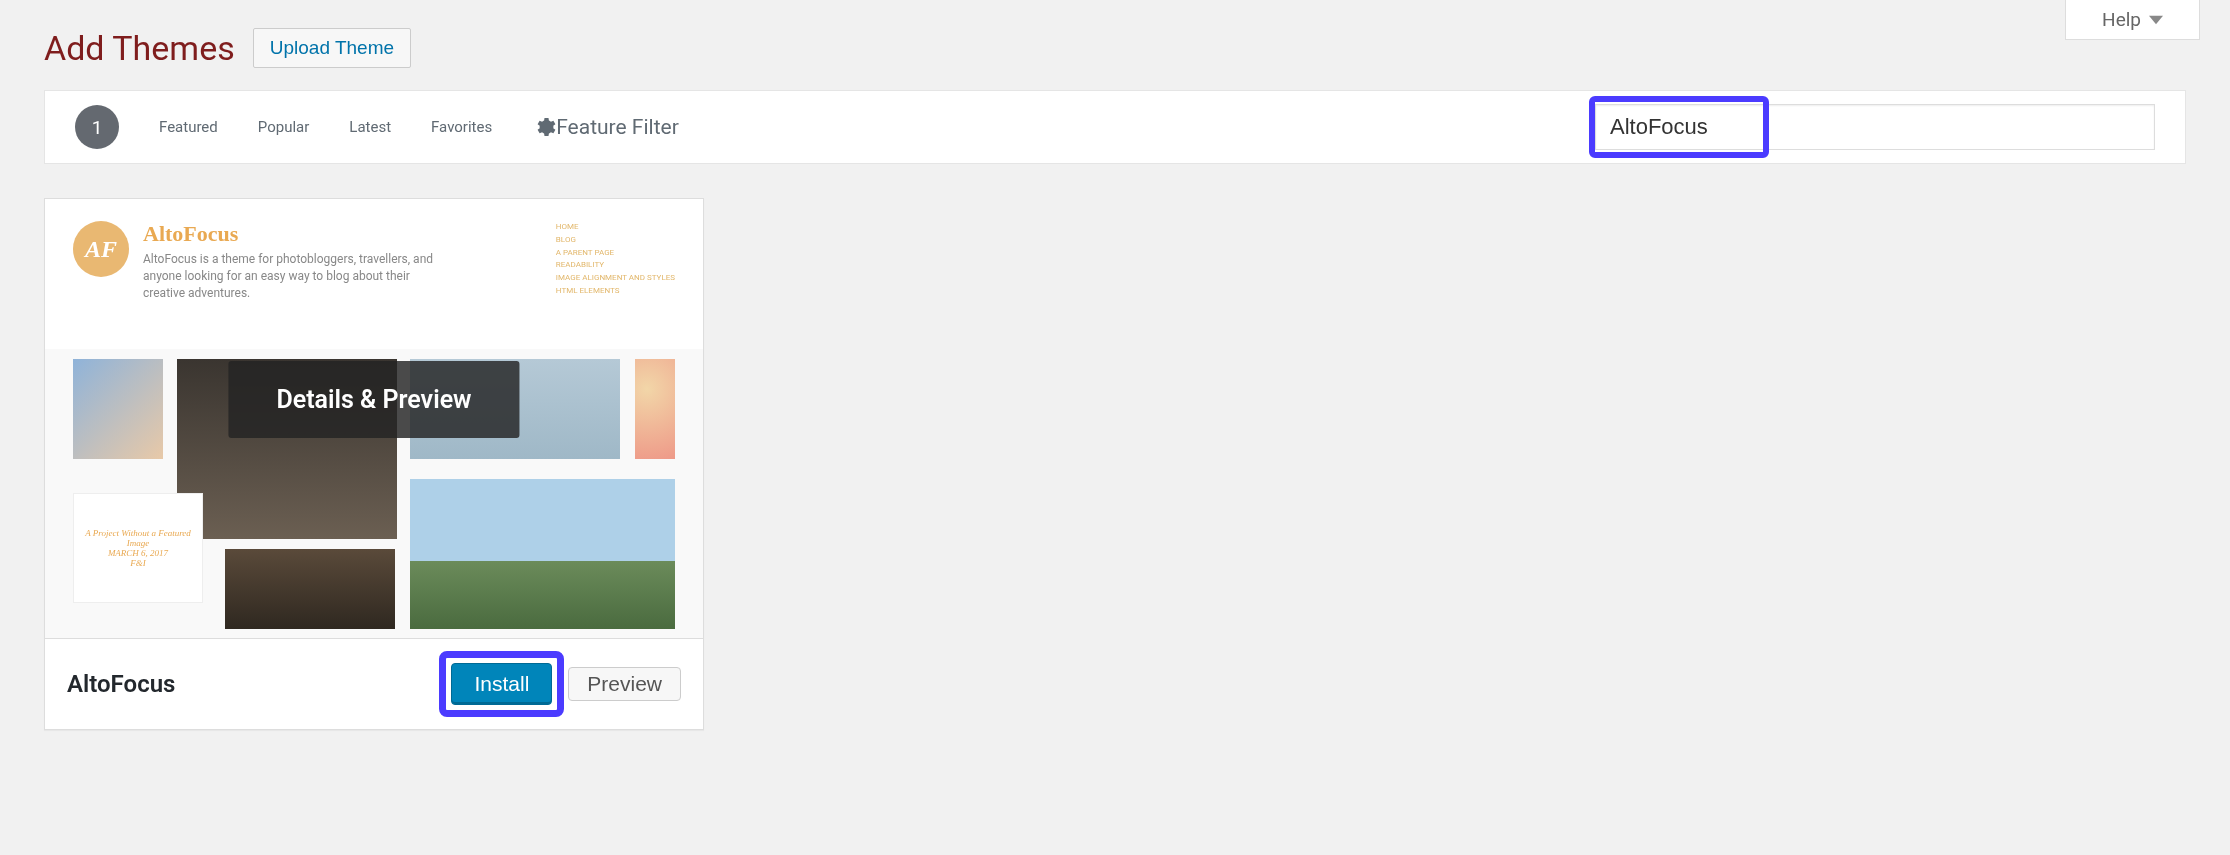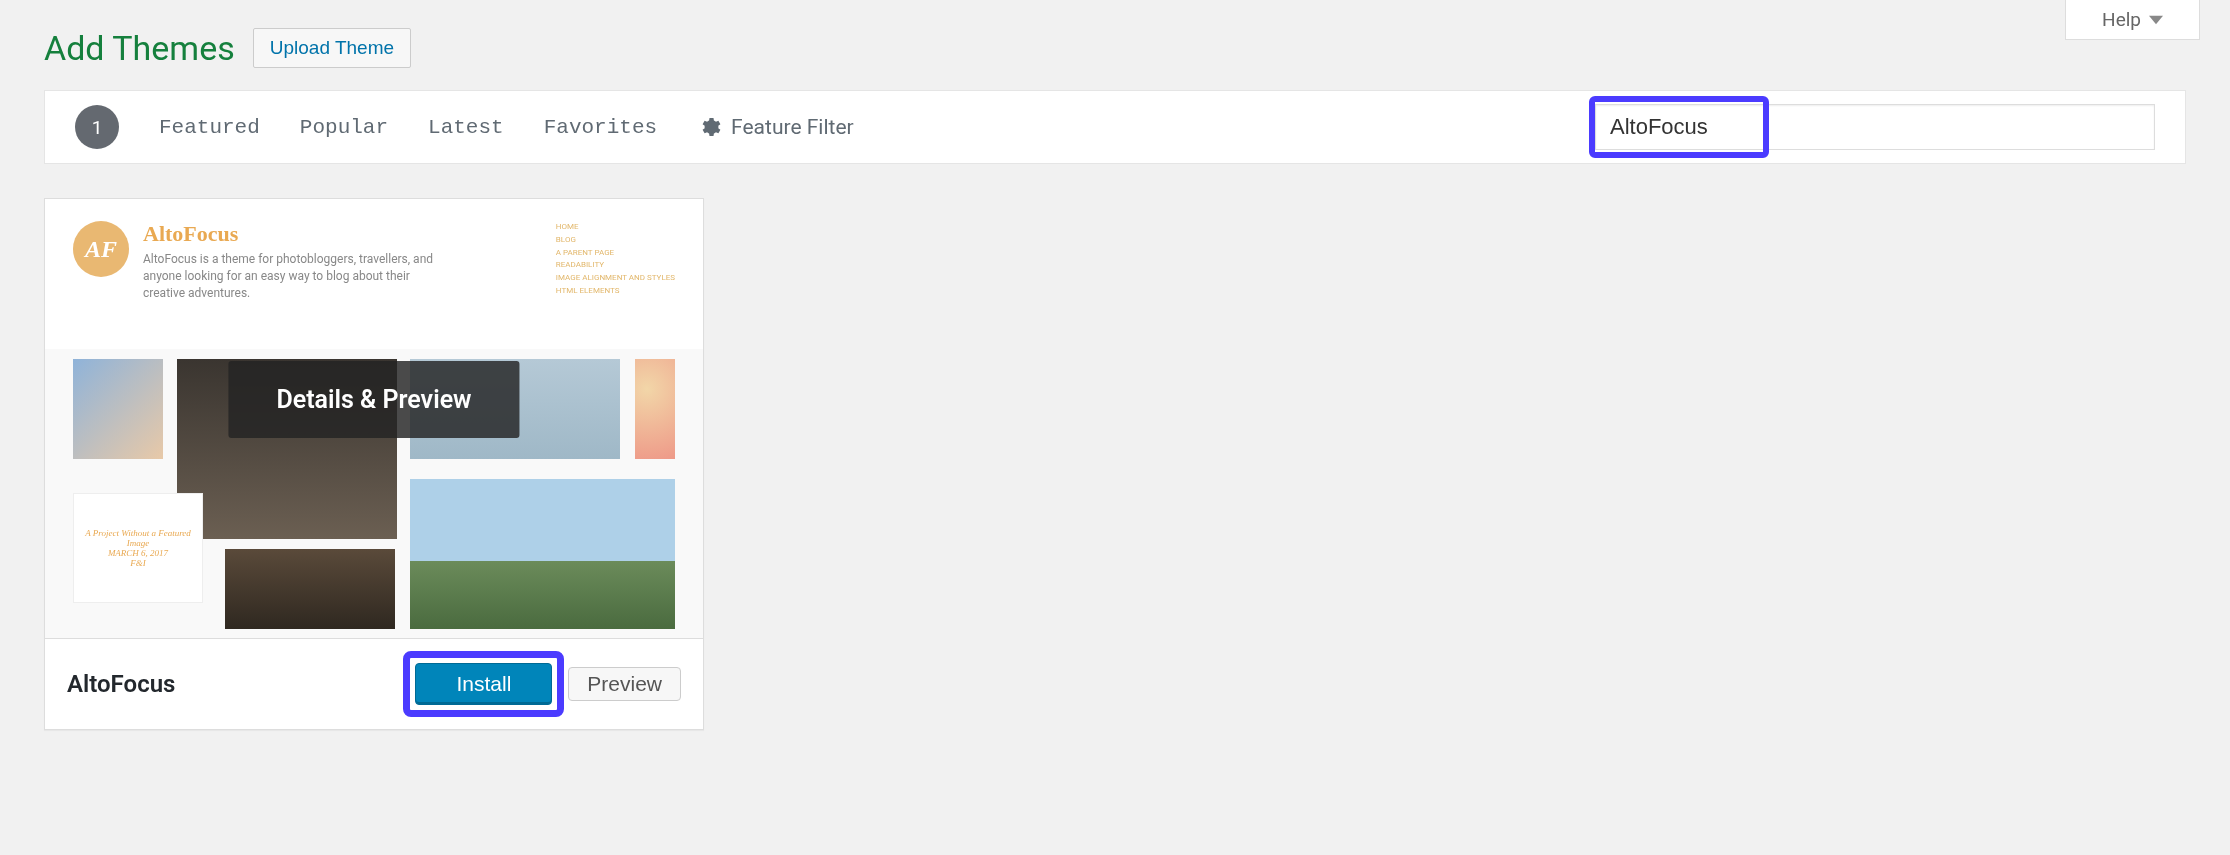--- a/index.html
+++ b/index.html
@@ -33,21 +33,21 @@
   
   .header {
     display: flex;
     align-items: center;
     gap: 18px;
     padding: 28px 44px 22px 44px;
   }
   .header h1 {
     font-size: 34px;
     font-weight: 400;
-    color: #15803d;
+    color: #7f1d1d;
   }
   .upload-btn {
     border: 1px solid #ccc;
     background: #f7f7f7;
     color: #0073aa;
     font-size: 19px;
     padding: 8px 16px;
     cursor: pointer;
     border-radius: 2px;
   }
@@ -67,29 +67,27 @@
     width: 44px; height: 44px;
     border-radius: 50%;
     background: #646970;
     color: #fff;
     display: flex;
     align-items: center;
     justify-content: center;
     font-size: 19px;
   }
   .filter-link {
-    font-size: 21px;
+    font-size: 15px;
     color: #606a73;
     cursor: pointer;
-    font-family: Liberation Mono, monospace;
   }
   .feature-filter {
     display: flex;
     align-items: center;
-    gap: 10px;
     font-size: 21px;
     color: #606a73;
     cursor: pointer;
   }
   .feature-filter svg { width: 24px; height: 24px; fill: #606a73; }
   .spacer { flex: 1; }
   .search-wrap {
     position: relative;
   }
   .search-input {
@@ -232,21 +230,21 @@
     left: -12px; top: -12px; right: -12px; bottom: -12px;
     border: 7px solid #4b3bff;
     border-radius: 8px;
     pointer-events: none;
   }
   .install-btn {
     background: #0085ba;
     border: 1px solid #006a95;
     color: #fff;
     font-size: 21px;
-    padding: 8px 40px;
+    padding: 8px 22px;
     border-radius: 4px;
     cursor: pointer;
     box-shadow: inset 0 -2px 0 rgba(0,0,0,.2);
   }
   .preview-btn {
     background: #f7f7f7;
     border: 1px solid #ccc;
     color: #555;
     font-size: 21px;
     padding: 4px 18px;

